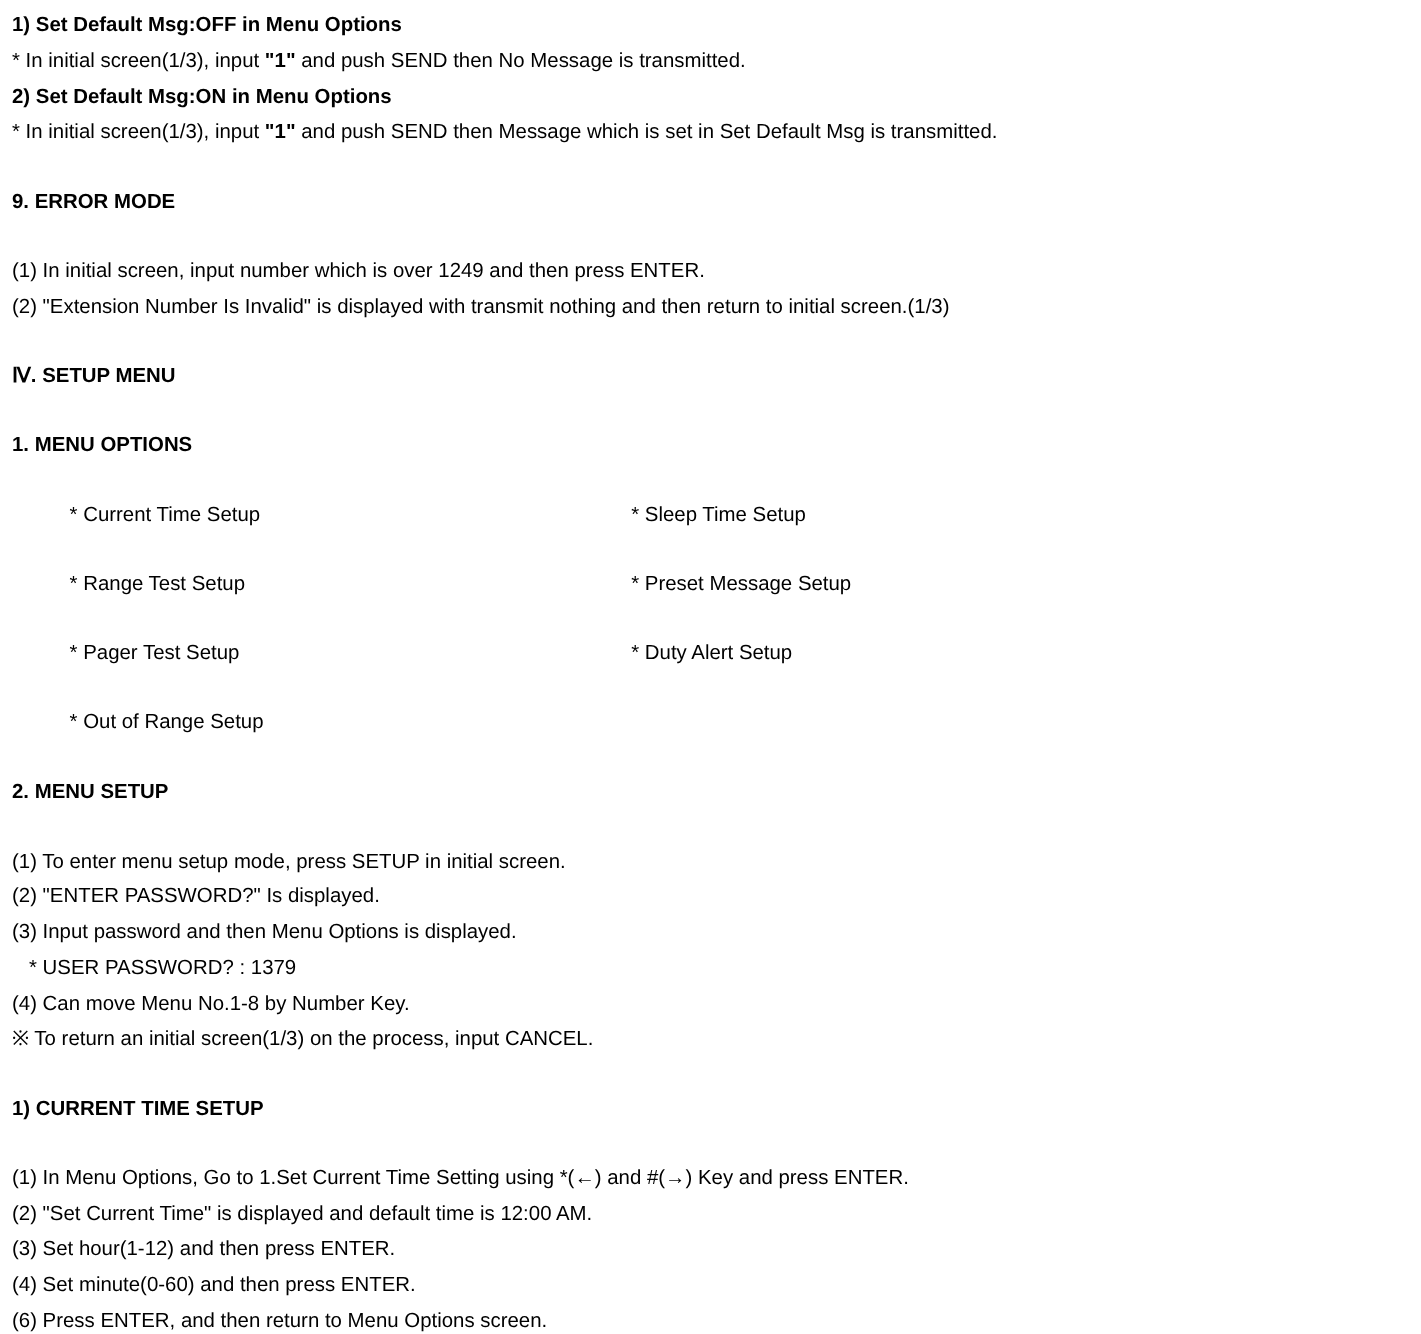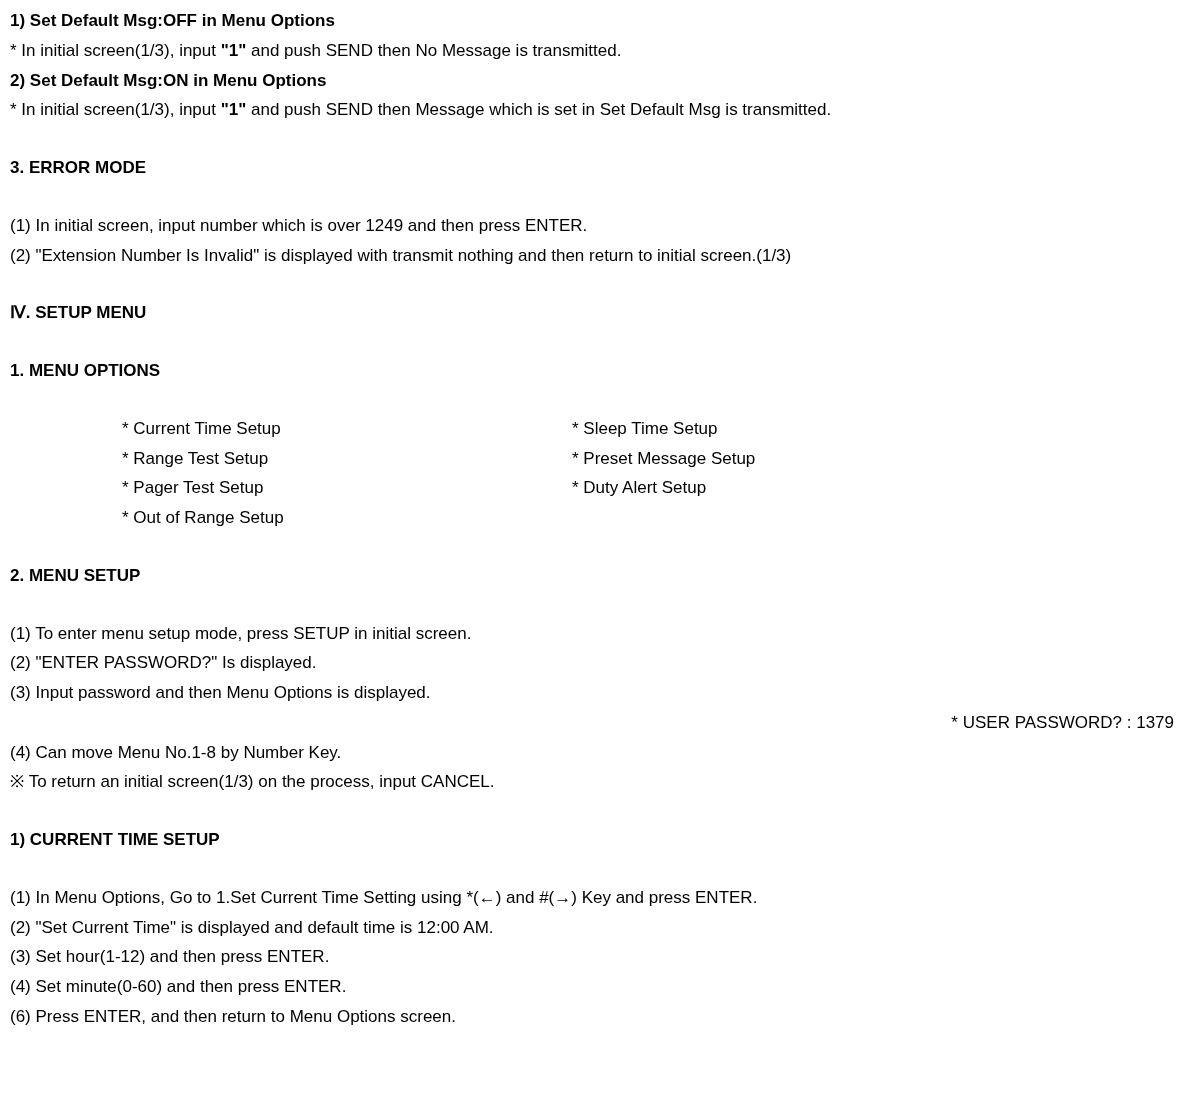--- a/index.html
+++ b/index.html
@@ -16,21 +16,22 @@
   }
   .indent-1 { margin-left: 62px; }
   .indent-note { margin-left: 78px; }
   .bold { font-weight: bold; }
   .block { margin: 0; }
   .spacer { height: 28px; }
   .menu-grid {
     display: grid;
     grid-template-columns: 440px auto;
     column-gap: 10px;
-    margin-left: 112px;
+    margin-left: 48px;
+    gap: 28px;
   }
   .roman-heading {
     margin-left: 0;
   }
 </style>
 </head>
 <body>
 
 <div class="content">
 
@@ -39,21 +40,21 @@
     <span> * In initial screen(1/3), input </span><span class="bold">"1"</span><span> and push SEND then No Message is transmitted.</span>
   </div>
 
   <div class="indent-1 bold block">2) Set Default Msg:ON in Menu Options</div>
   <div class="indent-1 block">
     <span> * In initial screen(1/3), input </span><span class="bold">"1"</span><span> and push SEND then Message which is set in Set Default Msg is transmitted.</span>
   </div>
 
   <div class="spacer"></div>
 
-  <div class="indent-1 bold block">3. ERROR MODE</div>
+  <div class="indent-1 bold block">9. ERROR MODE</div>
 
   <div class="spacer"></div>
 
   <div class="indent-1 block">(1) In initial screen, input number which is over 1249 and then press ENTER.</div>
   <div class="indent-1 block">(2) "Extension Number Is Invalid" is displayed with transmit nothing and then return to initial screen.(1/3)</div>
 
   <div class="spacer"></div>
 
   <div class="roman-heading bold block">Ⅳ. SETUP MENU</div>
 
@@ -75,21 +76,21 @@
 
   <div class="spacer"></div>
 
   <div class="indent-1 bold block">2. MENU SETUP</div>
 
   <div class="spacer"></div>
 
   <div class="indent-1 block">(1) To enter menu setup mode, press SETUP in initial screen.</div>
   <div class="indent-1 block">(2) "ENTER PASSWORD?" Is displayed.</div>
   <div class="indent-1 block">(3) Input password and then Menu Options is displayed.</div>
-  <div class="indent-note block" style="white-space:pre;text-align:right;">   * USER PASSWORD? : 1379</div>
+  <div class="indent-note block" style="white-space:pre;">   * USER PASSWORD? : 1379</div>
   <div class="indent-1 block">(4) Can move Menu No.1-8 by Number Key.</div>
   <div class="indent-1 block">※ To return an initial screen(1/3) on the process, input CANCEL.</div>
 
   <div class="spacer"></div>
 
   <div class="indent-1 bold block">1) CURRENT TIME SETUP</div>
 
   <div class="spacer"></div>
 
   <div class="indent-1 block">(1)  In Menu Options, Go to 1.Set Current Time Setting using *(←) and #(→) Key and press ENTER.</div>

